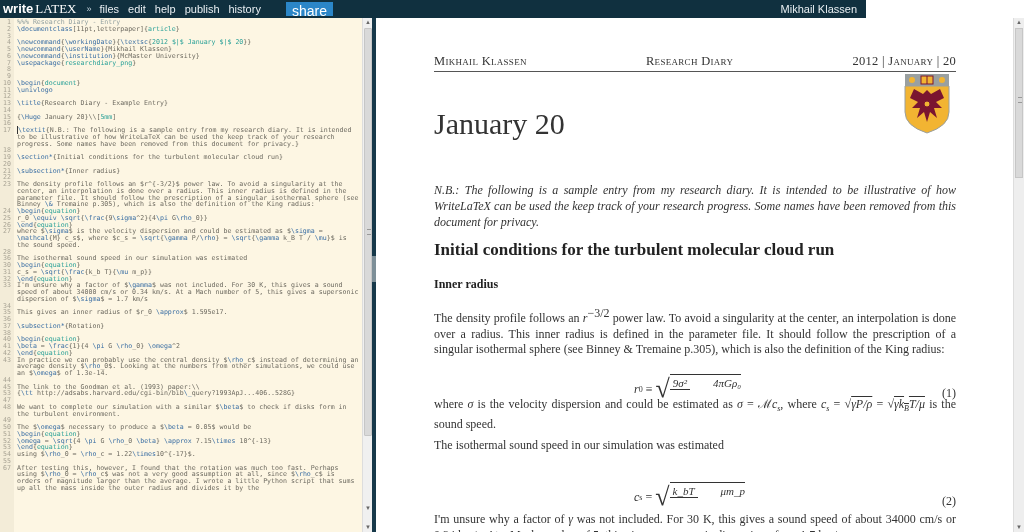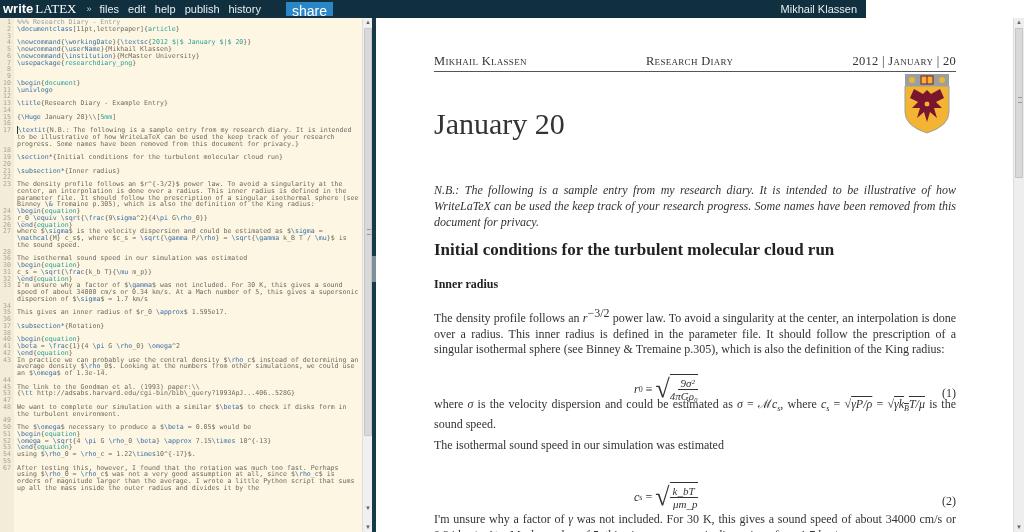--- a/index.html
+++ b/index.html
@@ -52,21 +52,21 @@
   .sec { position: absolute; left: 0; top: 222px; font-size: 17px; font-weight: bold; color: #222; }
   .subsec { position: absolute; left: 0; top: 259px; font-size: 12px; font-weight: bold; color: #222; }
   .para { position: absolute; left: 0; width: 522px; font-size: 12px; line-height: 15.5px; text-align: justify; color: #333; }
   .p1 { top: 288px; }
   .p2 { top: 379px; }
   .p3 { top: 420px; }
   .p4 { top: 494px; }
   .eq { position: absolute; left: 0; width: 522px; font-size: 12px; color: #333; }
   .eq .body { position: absolute; display: flex; align-items: center; }
   .eq .num { position: absolute; right: 0; }
-  .frac { display: inline-flex; flex-direction: column; align-items: flex-end; font-style: italic; font-size: 11px; }
+  .frac { display: inline-flex; flex-direction: row; align-items: flex-start; font-style: italic; font-size: 11px; gap: 23px; }
   .frac .n { border-bottom: 1px solid #333; padding: 0 3px; }
   .sqrt { display: inline-flex; align-items: stretch; }
   .sqrt .rad { font-size: 26px; line-height: 30px; font-style: normal; }
   .sqrt .in { border-top: 1px solid #333; padding-top: 1px; }
   .eq1 { top: 356px; height: 40px; }
   .eq2 { top: 464px; height: 40px; }
   sup { font-size: 12px; }
   sub { font-size: 8px; }
   i { font-style: italic; }
 </style>

